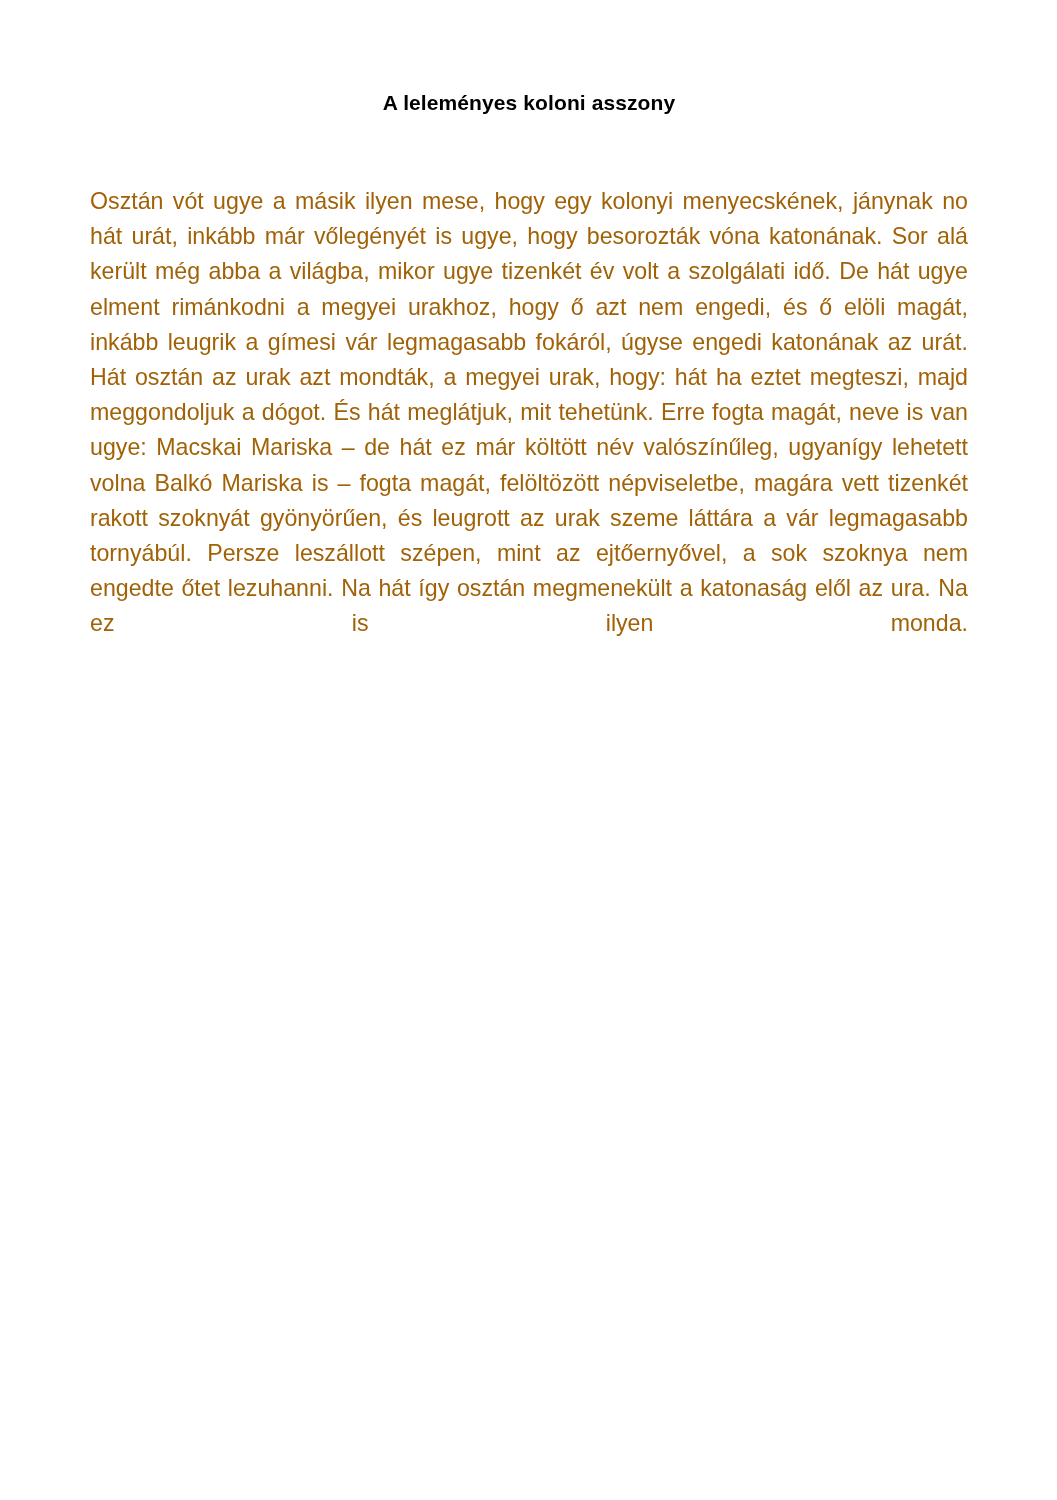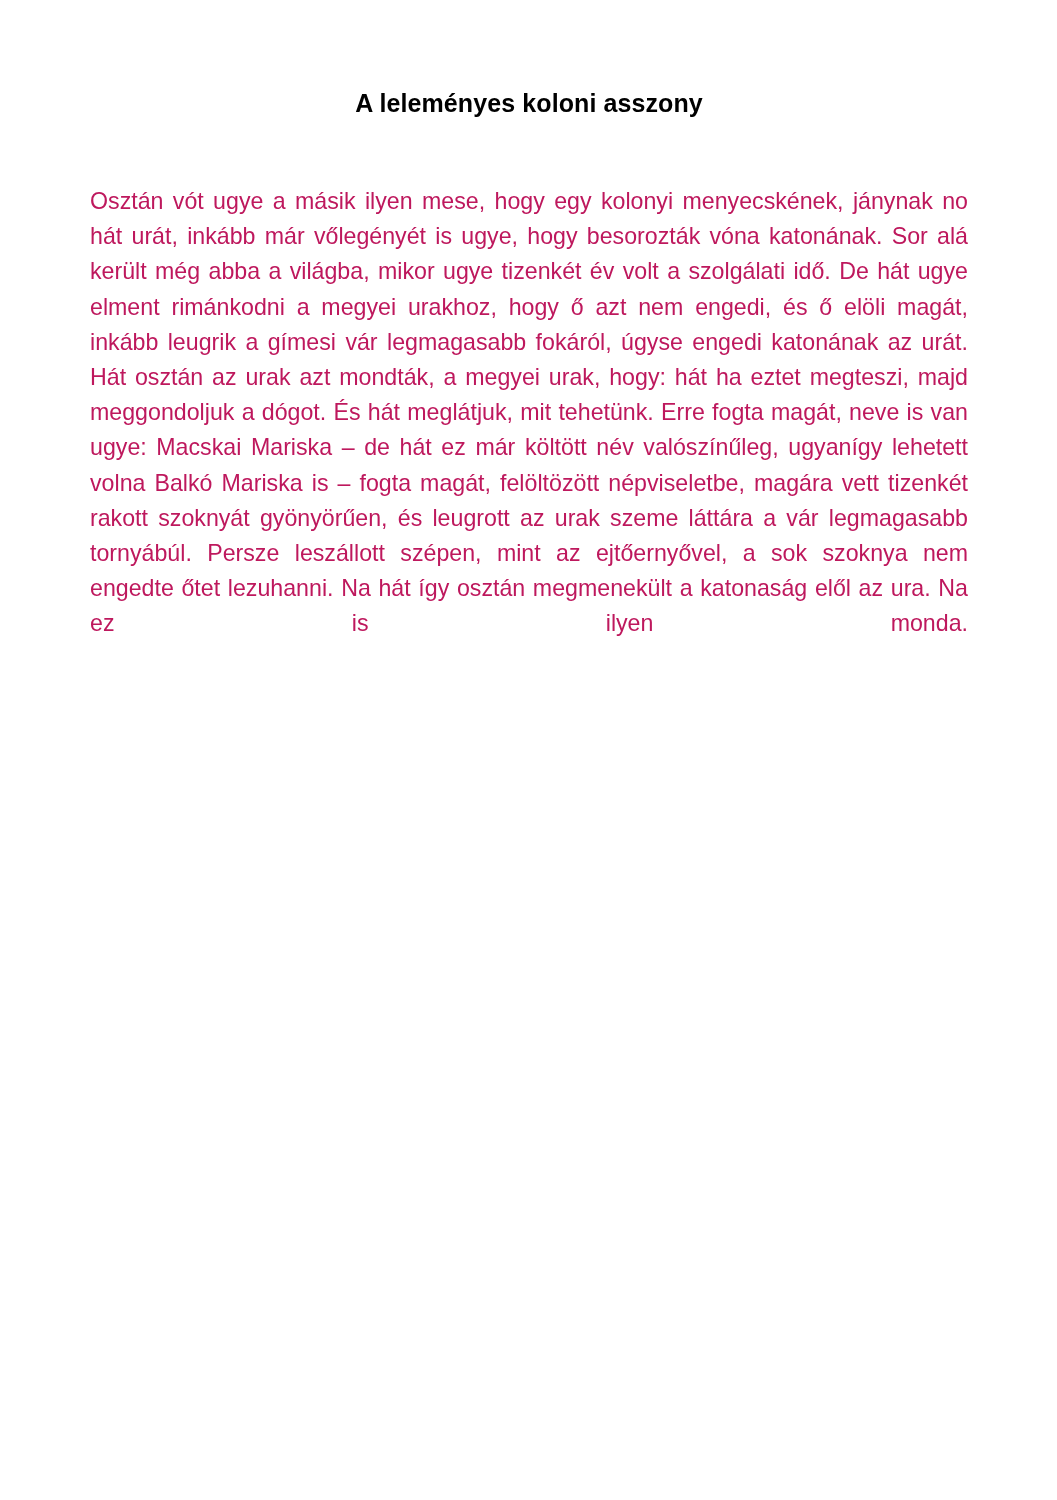--- a/index.html
+++ b/index.html
@@ -29,37 +29,37 @@
     position: absolute;
     left: 90px;
     top: 0;
     width: 878px;
   }
 
   .doc-title {
     margin: 0;
     padding: 0;
     text-align: center;
-    font-size: 25px;
+    font-size: 21px;
     font-weight: bold;
     line-height: 30px;
     letter-spacing: 0.1px;
     padding-top: 88px;
     color: #000000;
   }
 
   .body-text {
     margin: 0;
     padding: 0;
     padding-top: 66px;
     font-size: 23.2px;
     line-height: 35.2px;
     text-align: justify;
     text-justify: inter-word;
-    color: #be185d;
+    color: #a16207;
     hyphens: none;
     word-spacing: 0.1px;
   }
 
   
   .body-text::after {
     content: "";
     display: inline-block;
     width: 100%;
   }

